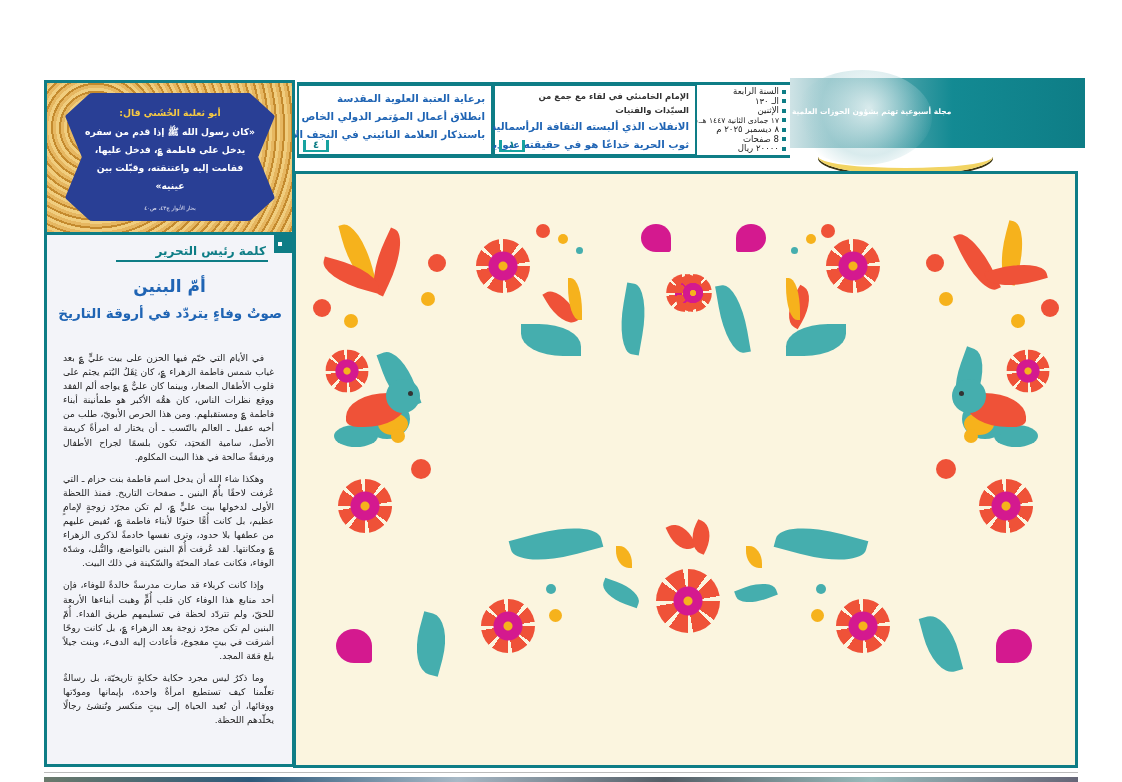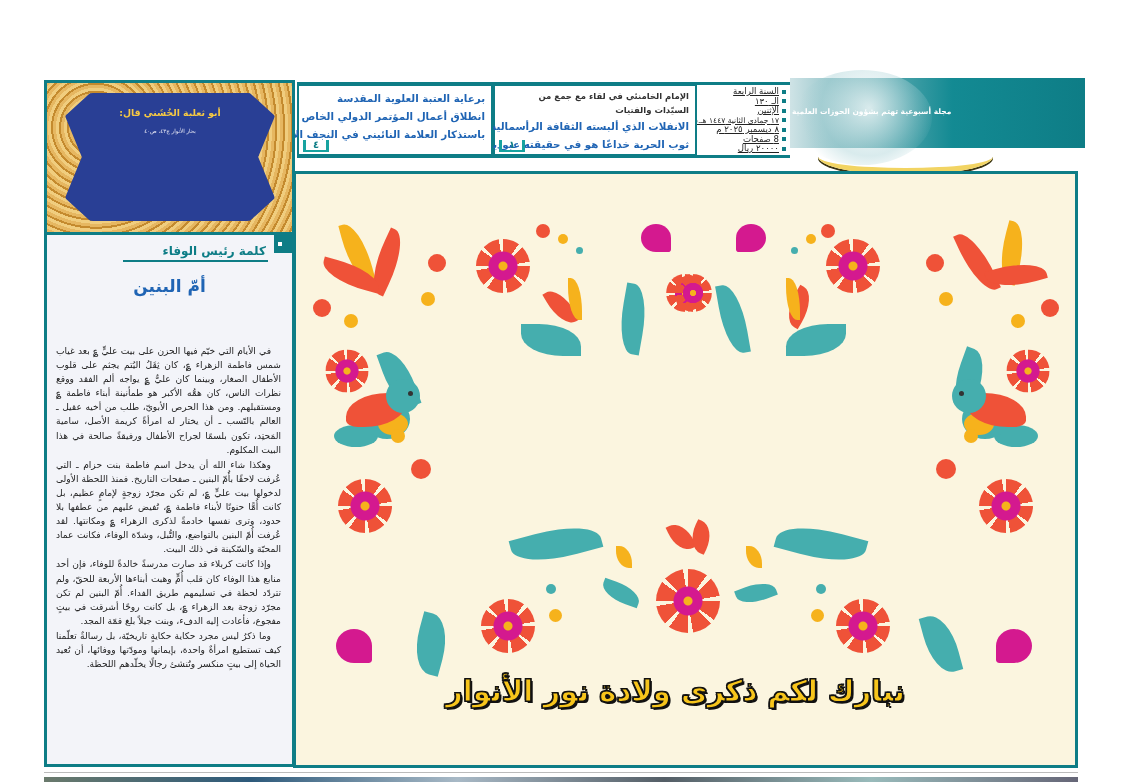--- a/index.html
+++ b/index.html
@@ -38,21 +38,21 @@
     border-bottom:7px solid #f2d463; border-radius:0 0 50% 50%;
     box-shadow:0 2px 0 #3a3412;
   }
 
   
   #issue-info {
     left:697px; top:82px; width:93px; height:76px;
     border-top:3px solid #0e7d86; border-bottom:3px solid #0e7d86;
     font-size:8.6px; line-height:9.5px; color:#222; padding:2px 4px 0 0; box-sizing:border-box;
   }
-  #issue-info .row { white-space:nowrap;text-decoration:underline; }
+  #issue-info .row { white-space:nowrap; }
   #issue-info .bullet { display:inline-block; width:4px; height:4px; background:#0e7d86; margin-left:3px; vertical-align:middle; }
 
   
   .teaser {
     top:82px; height:76px; box-sizing:border-box;
     border:2px solid #0e7d86; border-top-width:4px; border-bottom-width:4px;
     background:#fff; padding:3px 6px 0 6px; text-align:right;
   }
   #teaser-1 { left:493px; width:204px; }
   #teaser-2 { left:297px; width:196px; }
@@ -95,21 +95,21 @@
     position:absolute; right:24px; top:9px;
     font-size:12px; font-weight:bold; color:#0e7d86;
     border-bottom:2px solid #0e7d86; padding:0 2px 2px 40px;
   }
   #ed-title { position:absolute; right:0; left:0; top:41px; text-align:center; font-size:17px; font-weight:bold; color:#1f64b4; }
   #ed-subtitle { position:absolute; right:10px; top:70px; font-size:13.5px; font-weight:bold; color:#1f64b4; white-space:nowrap; }
   #ed-body {
     position:absolute; right:10px; left:8px; top:108px;
     font-size:9.1px; line-height:14.1px; color:#222; text-align:justify;
   }
-  #ed-body p { margin:1px; text-indent:10px; }
+  #ed-body p { margin:8px; text-indent:10px; }
 
   
   #poster {
     left:293px; top:171px; width:785px; height:597px; box-sizing:border-box;
     border:3px solid #0e7d86; background:#fbf5df; overflow:hidden;
   }
   .petal-flower {
     position:absolute; width:54px; height:54px; border-radius:50%;
     background:
       radial-gradient(circle, #f6b21c 0 4px, transparent 5px),
@@ -182,30 +182,32 @@
 <div id="teaser-2" class="abs teaser">
   <div class="headline">برعاية العتبة العلوية المقدسة</div>
   <div class="headline">انطلاق أعمال المؤتمر الدولي الخاص</div>
   <div class="headline">باستذكار العلامة النائيني في النجف الأشرف</div>
   <div class="pageno">٤</div>
 </div>
 
 <div id="hadith-box" class="abs">
   <div id="hadith-plaque">
     <div id="hadith-attrib">أبو ثعلبة الخُشَني قال:</div>
+    <div id="hadith-text">«كان رسول الله ﷺ إذا قدم من سفره يدخل على فاطمة ؏، فدخل عليها، فقامت إليه واعتنقته، وقبّلت بين عينيه»</div>
     <div id="hadith-source">بحار الأنوار ج٤٣، ص٤٠</div>
   </div>
 </div>
 
 <div id="editorial" class="abs">
   <div id="ed-corner">
       <div class="dot"></div>
     </div>
-  <div id="ed-section">كلمة رئيس الوفاء</div>
+  <div id="ed-section">كلمة رئيس التحرير</div>
   <div id="ed-title">أمّ البنين</div>
+  <div id="ed-subtitle">صوتُ وفاءٍ يتردّد في أروقة التاريخ</div>
   <div id="ed-body">
     <p>في الأيام التي خيّم فيها الحزن على بيت عليٍّ ؏ بعد غياب شمس فاطمة الزهراء ؏، كان ثِقَلُ اليُتم يجثم على قلوب الأطفال الصغار، وبينما كان عليٌّ ؏ يواجه ألم الفقد ووقع نظرات الناس، كان همُّه الأكبر هو طمأنينة أبناء فاطمة ؏ ومستقبلهم. ومن هذا الحرص الأبويّ، طلب من أخيه عقيل ـ العالم بالنّسب ـ أن يختار له امرأةً كريمة الأصل، سامية المَحتِد، تكون بلسمًا لجراح الأطفال ورفيقةً صالحة في هذا البيت المكلوم.</p>
     <p>وهكذا شاء الله أن يدخل اسم فاطمة بنت حزام ـ التي عُرفت لاحقًا بأُمّ البنين ـ صفحات التاريخ. فمنذ اللحظة الأولى لدخولها بيت عليٍّ ؏، لم تكن مجرّد زوجةٍ لإمامٍ عظيم، بل كانت أُمًّا حنونًا لأبناء فاطمة ؏، تُفيض عليهم من عطفها بلا حدود، وترى نفسها خادمةً لذكرى الزهراء ؏ ومكانتها. لقد عُرفت أُمّ البنين بالتواضع، والنُّبل، وشدّة الوفاء، فكانت عماد المحبّة والسّكينة في ذلك البيت.</p>
     <p>وإذا كانت كربلاء قد صارت مدرسةً خالدةً للوفاء، فإن أحد منابع هذا الوفاء كان قلب أُمٍّ وهبت أبناءها الأربعة للحقّ، ولم تتردّد لحظة في تسليمهم طريق الفداء. أُمّ البنين لم تكن مجرّد زوجة بعد الزهراء ؏، بل كانت روحًا أشرقت في بيتٍ مفجوع، فأعادت إليه الدفء، وبنت جيلاً بلغ قمّة المجد.</p>
     <p>وما ذكرُ ليس مجرد حكاية حكايةٍ تاريخيّة، بل رسالةٌ تعلّمنا كيف تستطيع امرأةٌ واحدة، بإيمانها ومودّتها ووفائها، أن تُعيد الحياة إلى بيتٍ منكسر وتُنشئ رجالًا يخلّدهم اللحظة.</p>
   </div>
 </div>
 
 <div id="poster" class="abs">
 
@@ -288,18 +290,17 @@
   <div class="dot-y" style="left:253px;top:435px;width:13px;height:13px"></div>
   <div class="dot-t" style="left:250px;top:410px;width:10px;height:10px"></div>
   <div class="dot-y" style="left:515px;top:435px;width:13px;height:13px"></div>
   <div class="dot-t" style="left:520px;top:410px;width:10px;height:10px"></div>
   <div class="magenta-flower" style="left:40px;top:455px;width:36px;height:34px"></div>
   <div class="magenta-flower" style="left:700px;top:455px;width:36px;height:34px;transform:scaleX(-1)"></div>
   <div class="leaf-t" style="left:120px;top:440px;width:30px;height:60px;transform:rotate(15deg)"></div>
   <div class="leaf-t" style="left:630px;top:440px;width:30px;height:60px;transform:rotate(-15deg)"></div>
 
   <div id="greeting">
-    <div>نبارك لكم ذكرى ولادة نور الأنوار</div>
   </div>
 </div>
 
 <div id="bottom-rule" class="abs"></div>
 <div id="bottom-photo" class="abs"></div>
 
 </body></html>

